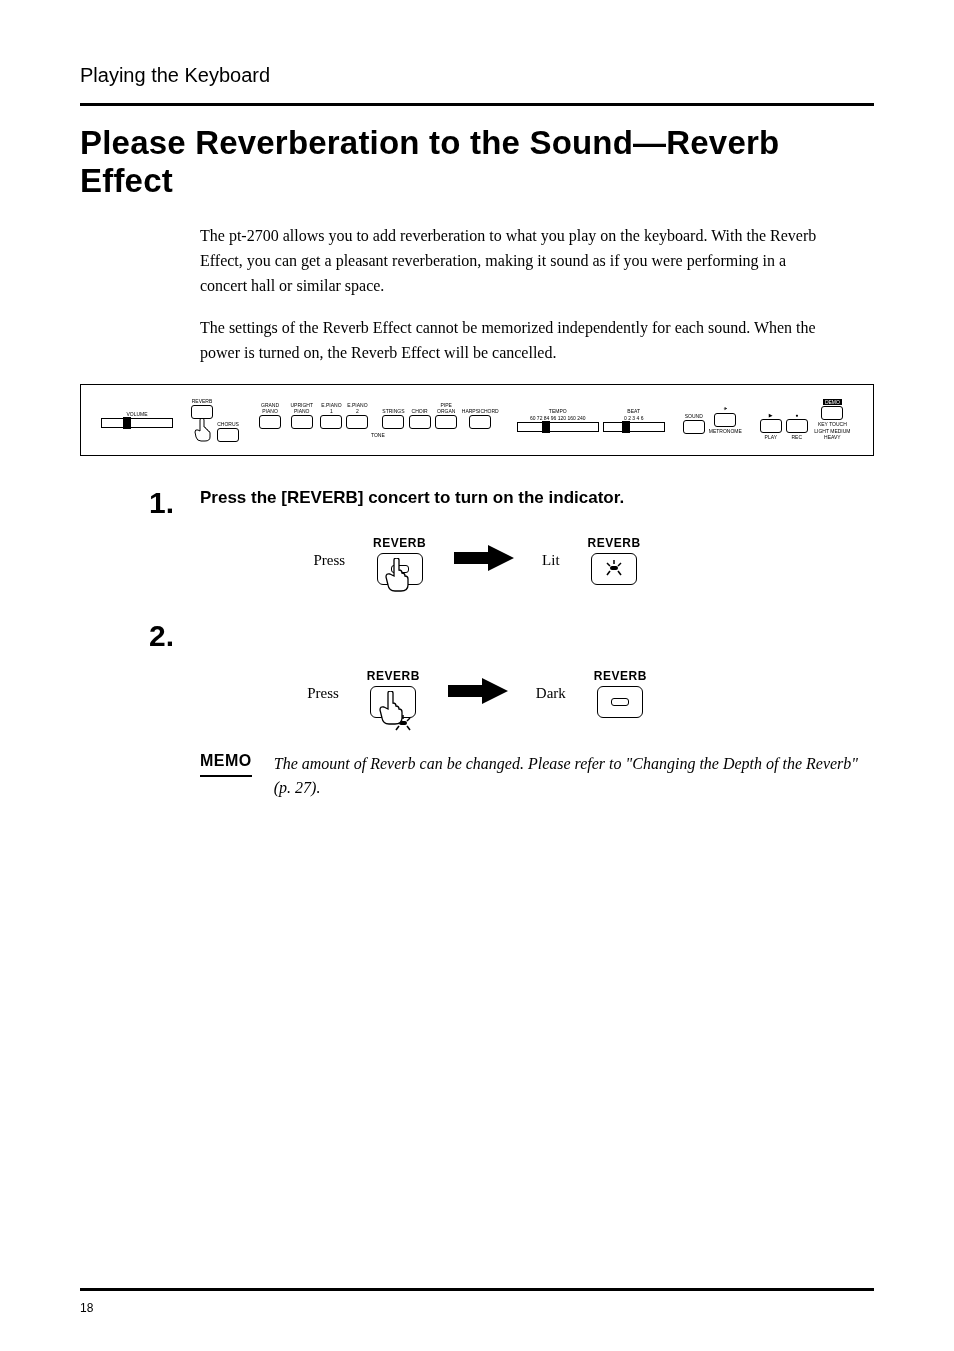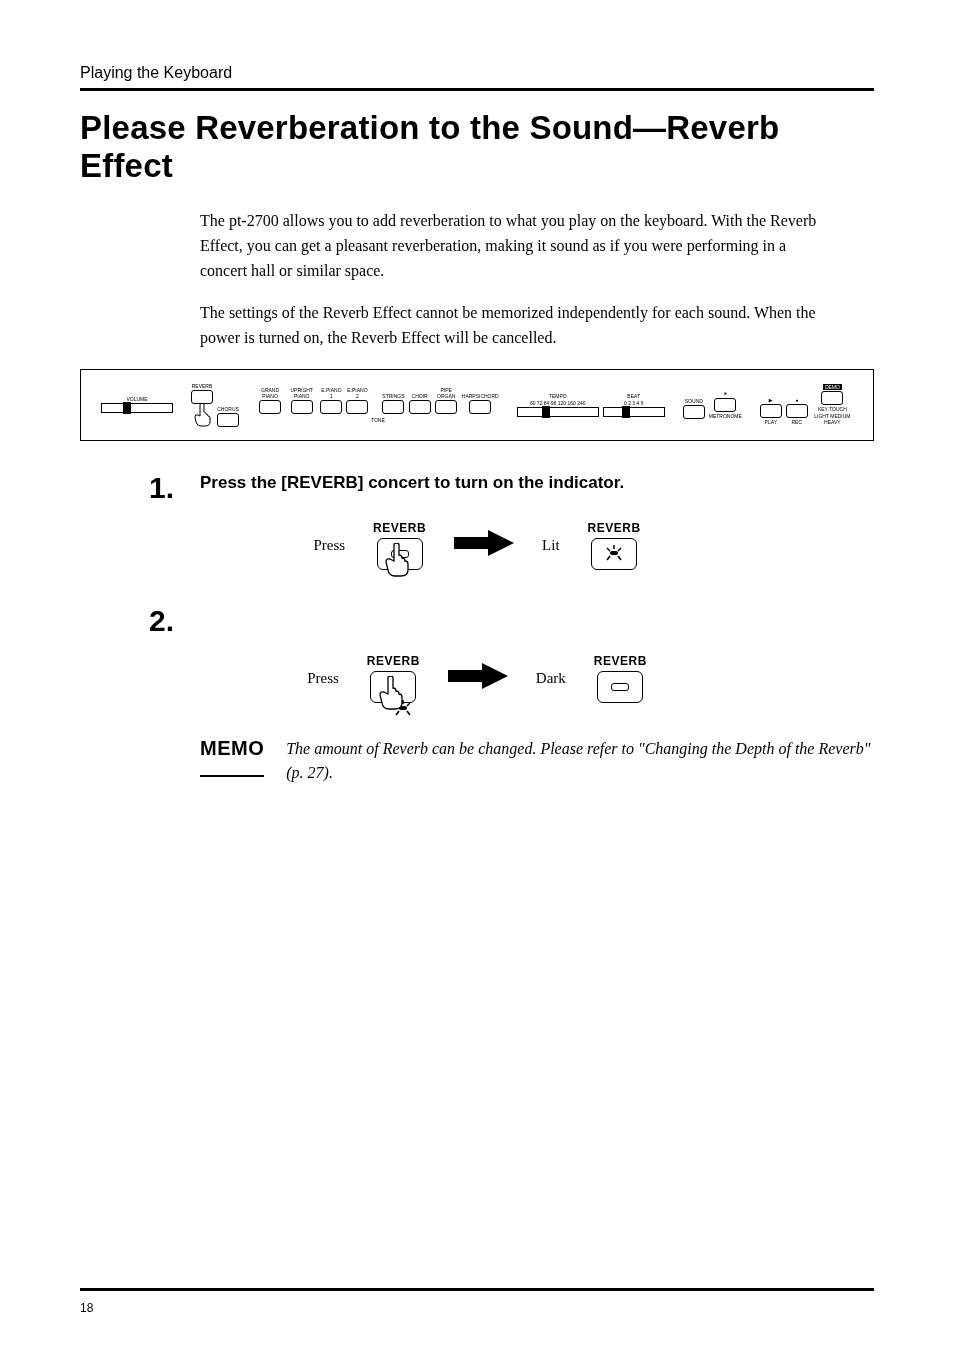--- a/index.html
+++ b/index.html
@@ -15,22 +15,22 @@
     box-sizing: border-box;
   }
   .page {
     padding: 64px 80px 40px 80px;
     box-sizing: border-box;
     position: relative;
     height: 100%;
   }
   .running-head {
     font-family: Helvetica, Arial, sans-serif;
-    font-size: 16px;
-    margin-bottom: 6px;
+    font-size: 20px;
+    margin-bottom: 16px;
   }
   hr.thick {
     border: none;
     border-top: 3px solid #000;
     margin: 0 0 18px 0;
   }
   hr.page-bottom {
     border: none;
     border-top: 3px solid #000;
     margin: 0;
@@ -137,23 +137,23 @@
   .press-hand svg { position:absolute; left:10px; top:22px; }
   .arrow-right svg { width:60px; height:26px; }
   .memo-row {
     display:flex; align-items:flex-start; gap:22px;
     margin-left: 120px;
     margin-top: 30px;
   }
   .memo-badge {
     font-family: "Arial Black", Arial, sans-serif;
     font-weight:900;
-    font-size:20px;
+    font-size:16px;
     border-bottom: 2px solid #000;
-    padding-bottom:15px;
+    padding-bottom:5px;
     letter-spacing:0.5px;
   }
   .memo-text {
     font-style: italic;
     font-size: 16px;
     line-height:1.5;
     flex:1;
   }
   .page-number {
     position:absolute;

